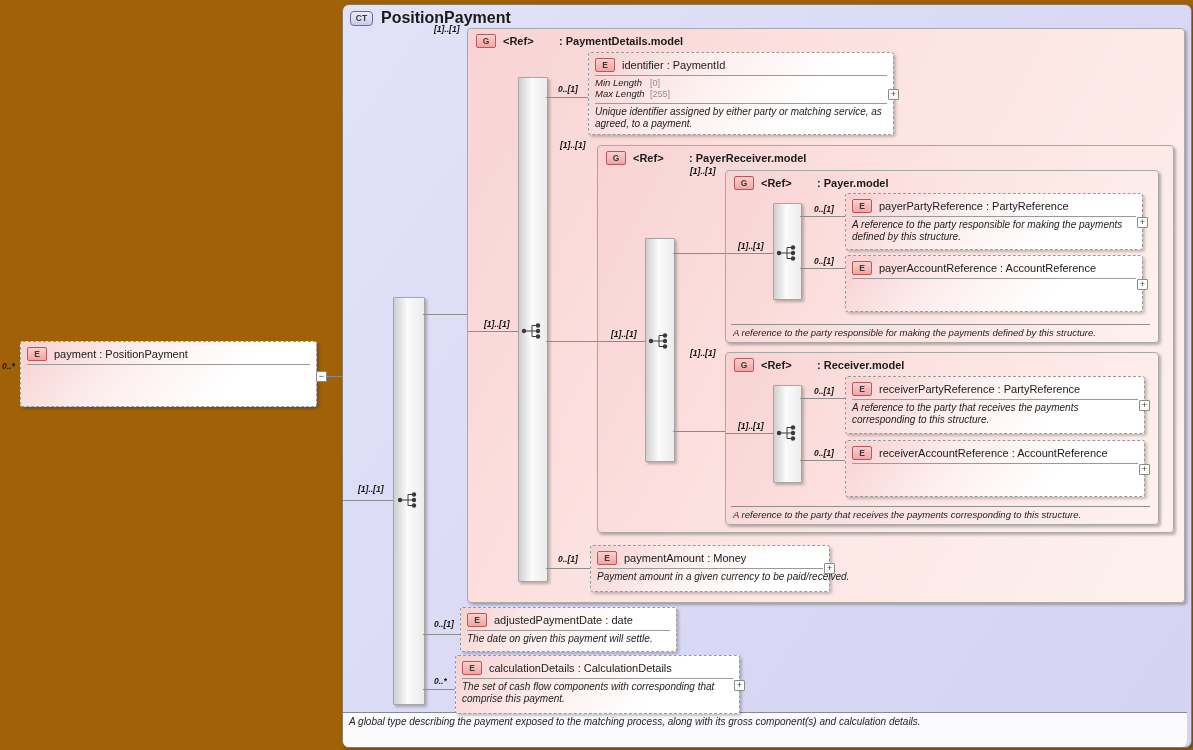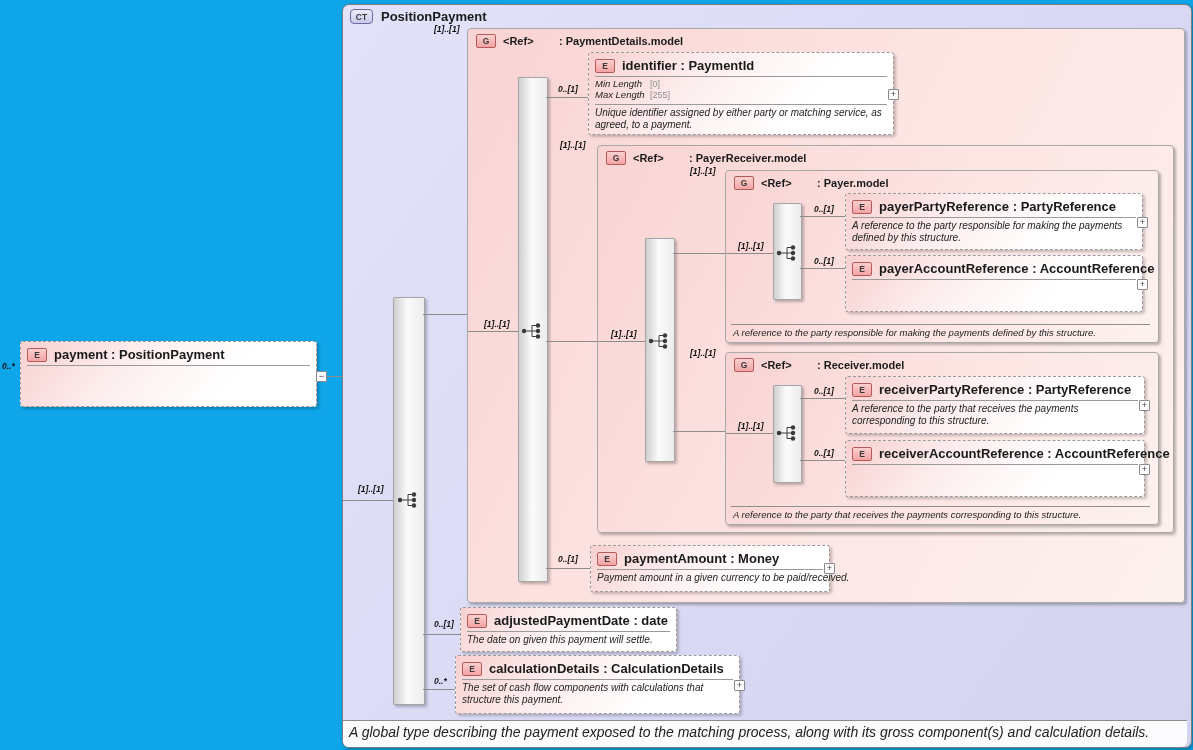--- a/index.html
+++ b/index.html
@@ -1,62 +1,62 @@
 <!DOCTYPE html>
 <html><head>
 <meta charset="utf-8">
 <style>
   html,body{margin:0;padding:0;background:#ffffff;}
-  .canvas{position:relative;width:1193px;height:750px;background:#0ea5e9;overflow:hidden;
+  .canvas{position:relative;width:1193px;height:750px;background:#a16207;overflow:hidden;
           font-family:"Liberation Sans","DejaVu Sans",sans-serif;color:#1a1a1a;}
   .abs{position:absolute;}
   
   .ctbox{border:1px solid #7d7d7d;border-radius:7px;
          background:linear-gradient(125deg,#e2e2f9 0%,#d9d9f5 55%,#d4d4f0 100%);
          box-shadow:2px 2px 4px rgba(0,0,0,.30);}
   .ctfooter{position:absolute;left:0;right:4px;bottom:0;height:15px;
             border-top:1px solid #8a8a8a;background:#fbfbfe;
-            border-radius:0 0 6px 6px;padding:3px 6px 8px 6px;
-            font-size:14px;font-style:italic;color:#222;}
+            border-radius:0 0 6px 6px;padding:3px 6px 16px 6px;
+            font-size:10px;font-style:italic;color:#222;}
   
   .gbox{border:1px solid #a9a9a9;border-radius:4px;
         background:linear-gradient(118deg,#f9d3d3 0%,#fce4e2 45%,#fdf1ee 100%);
         box-shadow:2px 2px 3px rgba(0,0,0,.28);}
   .ghead{position:absolute;left:8px;top:5px;display:flex;align-items:center;white-space:nowrap;}
   .gref{font-weight:bold;font-size:11px;width:56px;margin-left:7px;}
   .gtype{font-weight:bold;font-size:11px;}
   .gfooter{position:absolute;left:5px;right:8px;bottom:4px;border-top:1px solid #8f8f8f;
            padding:2px 2px 0 2px;font-size:9.5px;font-style:italic;color:#222;}
   
   .ebox{border:1px dashed #9a9a9a;border-radius:3px;
         background:linear-gradient(130deg,#f8d0d0 0%,#fdeeee 35%,#ffffff 70%);
         box-shadow:2px 2px 3px rgba(0,0,0,.22);padding:5px 6px 3px 6px;box-sizing:border-box;}
   .ehead{display:flex;align-items:center;white-space:nowrap;}
-  .etitle{font-weight:bold;font-size:13px;margin-left:7px;}
+  .etitle{font-weight:normal;font-size:11px;margin-left:7px;}
   .sep{border-top:1px solid #9a9a9a;margin:3px 0 2px 0;}
   .desc{font-size:10px;font-style:italic;color:#222;line-height:1.22;}
   .facet{font-size:9.5px;line-height:1.15;}
   .fname{display:inline-block;width:55px;font-style:italic;color:#222;}
   .fval{font-size:9px;color:#8f8f8f;}
   
   .badge{display:inline-flex;align-items:center;justify-content:center;
          width:18px;height:12px;font-size:8.5px;font-weight:bold;color:#3a3a3a;flex:0 0 auto;}
   .badge-e,.badge-g{border:1px solid #b35b5b;border-radius:2px;
          background:linear-gradient(180deg,#fbd0d0 0%,#f3a3a3 100%);}
   .badge-ct{border:1px solid #6a6aa0;border-radius:4px;width:21px;height:13px;
          background:linear-gradient(180deg,#ececfb 0%,#c9c9ec 100%);}
   
   .hline{height:1px;background:#8c8c8c;}
   .bar{border:1px solid #a5a5a5;border-radius:1px;
        background:linear-gradient(to right,#cfcfcf 0%,#fbfbfb 45%,#ececec 100%);
        box-shadow:2px 2px 3px rgba(0,0,0,.25);}
   .card{font-size:8.5px;font-weight:bold;font-style:italic;color:#111;white-space:nowrap;text-align:right;}
   .pm{width:11px;height:11px;border:1px solid #8a8a8a;background:#fcfcfc;box-sizing:border-box;
       font-size:9px;line-height:8px;text-align:center;color:#444;border-radius:1px;}
-  .ct-title{font-weight:bold;font-size:13px;}
+  .ct-title{font-weight:bold;font-size:16px;}
 </style>
 </head>
 <body>
 
 <div class="canvas">
 
   <div class="abs ctbox" style="left:342px;top:4px;width:848px;height:742px;">
     <div class="ghead" style="left:7px;top:4px;">
       <span class="badge badge-ct">CT</span>
       <span class="ct-title" style="margin-left:8px;">PositionPayment</span>
@@ -282,17 +282,17 @@
     <div class="desc" style="white-space:nowrap;">The date on given this payment will settle.</div>
   </div>
 
   <div class="abs card" style="left:434px;top:676px;">0..*</div>
   <div class="abs ebox" style="left:455px;top:655px;width:285px;height:59px;">
     <div class="ehead">
       <span class="badge badge-e">E</span>
       <span class="etitle">calculationDetails : CalculationDetails</span>
     </div>
     <div class="sep"></div>
-    <div class="desc">The set of cash flow components with calculations that structure this payment.</div>
+    <div class="desc">The set of cash flow components with corresponding that comprise this payment.</div>
     <div class="pm" style="position:absolute;right:-6px;top:24px;">+</div>
   </div>
 
 </div>
 
 </body></html>

